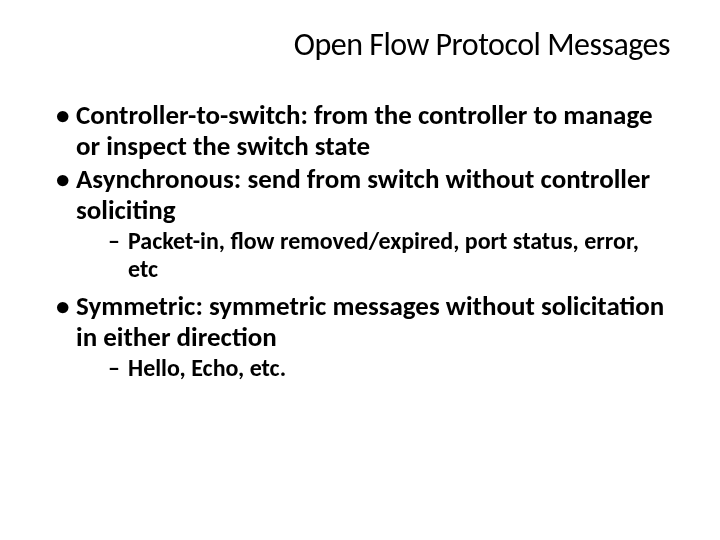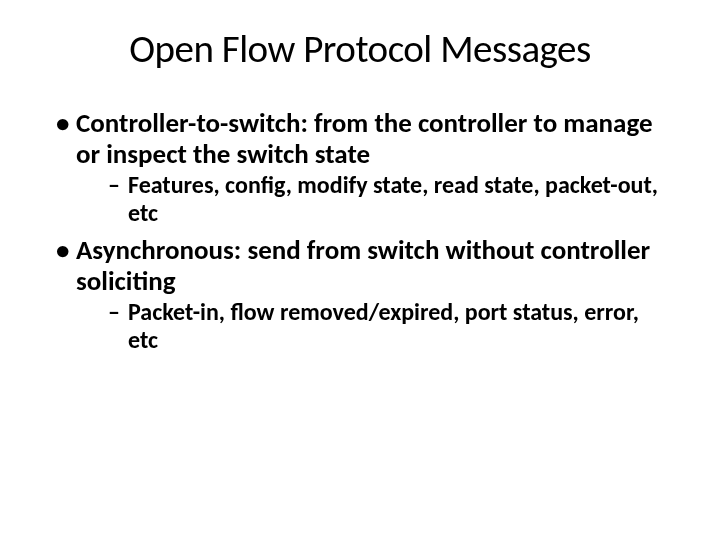--- a/index.html
+++ b/index.html
@@ -10,23 +10,23 @@
     body {
       width: 720px;
       height: 540px;
       background: #ffffff;
       font-family: Calibri, "Segoe UI", Arial, sans-serif;
       color: #000000;
       padding: 25px 50px 40px 50px;
       overflow: hidden;
     }
     .title {
-      font-size: 39px;
+      font-size: 32px;
       font-weight: 400;
-      text-align: center;
+      text-align: right;
       margin-bottom: 35px;
       letter-spacing: -0.5px;
     }
     .bullet-list {
       list-style: none;
       font-weight: bold;
     }
     .bullet-item {
       font-size: 27px;
       line-height: 1.15;
@@ -59,27 +59,30 @@
     }
   </style>
 </head>
 <body>
 
 <h1 class="title">Open Flow Protocol Messages</h1>
 
 <ul class="bullet-list">
   <li class="bullet-item">
     <span>Controller-to-switch: from the controller to manage or inspect the switch state</span>
-    <ul class="sub-list">
-      <li class="sub-item">
-        <span>Features, config, modify state, read state, packet-out, etc</span>
-      </li>
-    </ul>
   </li>
   <li class="bullet-item">
     <span>Asynchronous: send from switch without controller soliciting</span>
     <ul class="sub-list">
       <li class="sub-item">
         <span>Packet-in, flow removed/expired, port status, error, etc</span>
       </li>
     </ul>
   </li>
+  <li class="bullet-item">
+    <span>Symmetric: symmetric messages without solicitation in either direction</span>
+    <ul class="sub-list">
+      <li class="sub-item">
+        <span>Hello, Echo, etc.</span>
+      </li>
+    </ul>
+  </li>
 </ul>
 
 </body></html>

